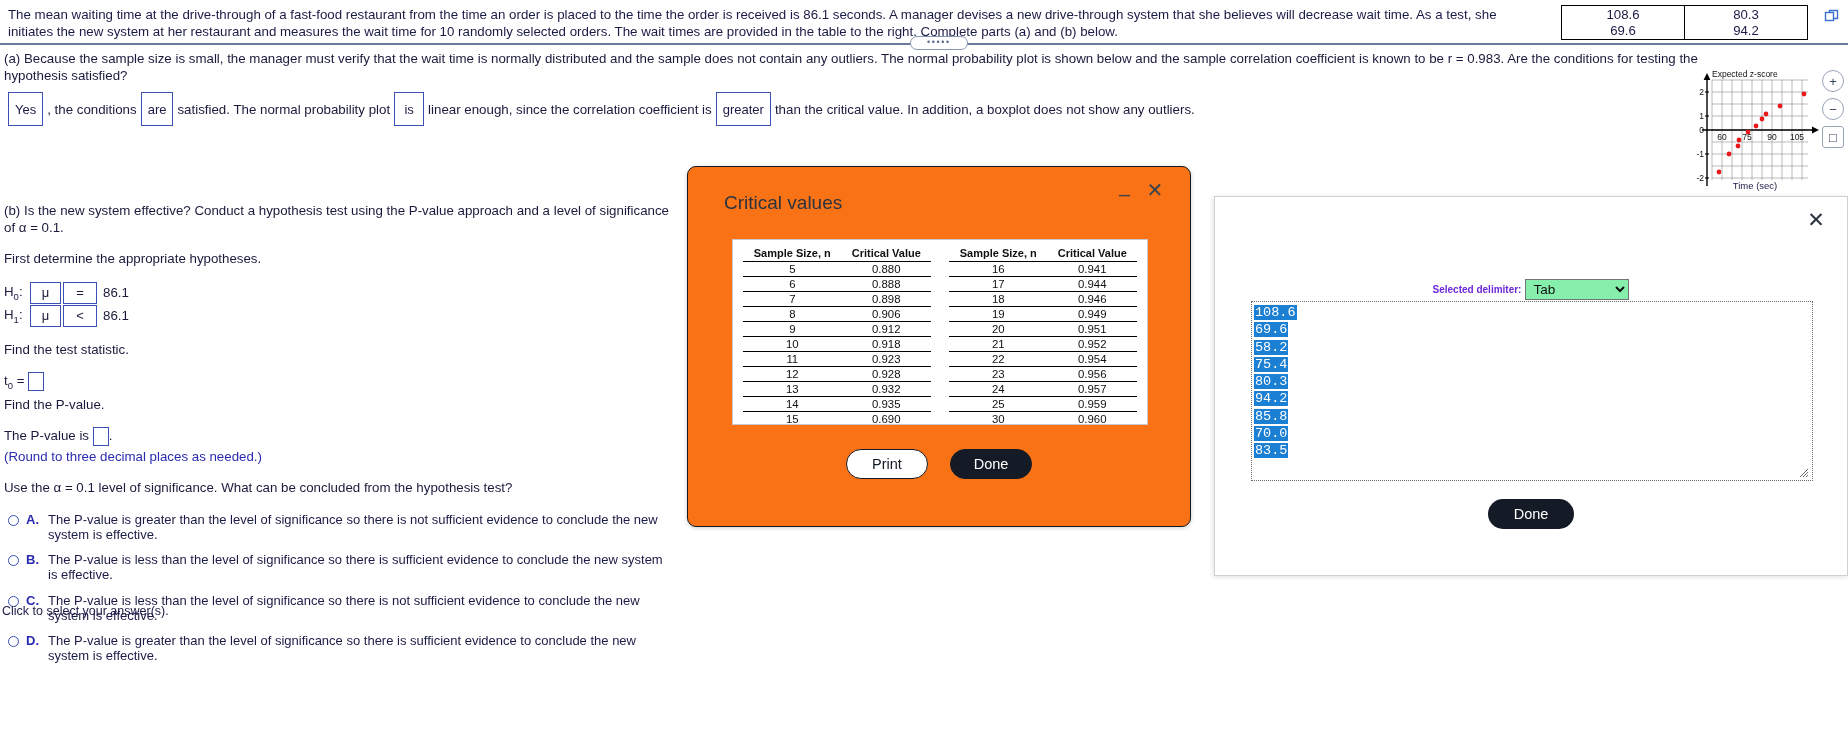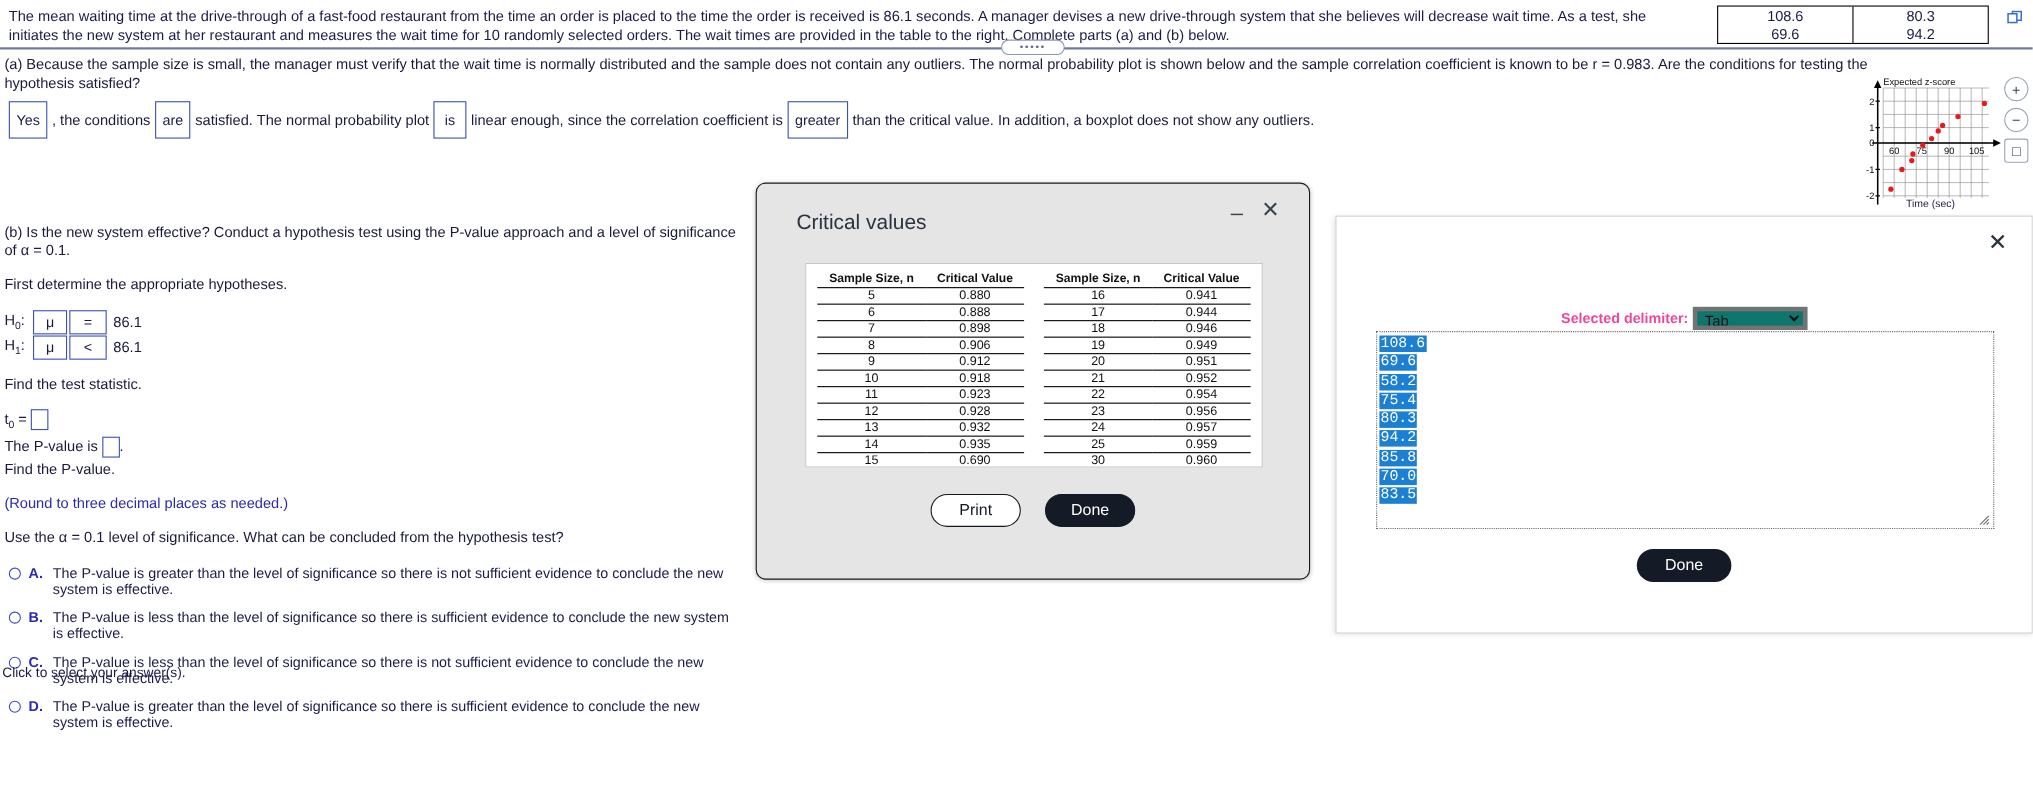--- a/index.html
+++ b/index.html
@@ -138,21 +138,21 @@
 
   #footer-hint {
     position: absolute; left: 2px; top: 604px;
     font-size: 12.5px; color: #1b1b47;
   }
 
   
   #critical-values-dialog {
     position: absolute; left: 687px; top: 166px;
     width: 504px; height: 361px;
-    background: #e5e5e5;
+    background: #f97316;
     border: 1.8px solid #141a22;
     border-radius: 9px;
     box-shadow: 0 1px 4px rgba(0,0,0,.2);
   }
   #cv-title {
     position: absolute; left: 36px; top: 25px;
     font-size: 19px; color: #2b3340;
   }
   #cv-minimize {
     position: absolute; right: 57px; top: 18px;
@@ -213,24 +213,24 @@
     font-size: 21px; color: #2b3340;
   }
   #pd-instruction {
     position: absolute; left: 0; right: 0; top: 62px;
     text-align: center; font-size: 14.5px; color: #2b3340;
   }
   #pd-delim-row {
     position: absolute; left: 0; right: 0; top: 82px;
     display: flex; align-items: center; justify-content: center; gap: 4px;
   }
-  #pd-delim-label { font-size: 13px; font-weight: bold; color: #ec4899; }
+  #pd-delim-label { font-size: 10px; font-weight: bold; color: #6d28d9; }
   #pd-delim-select {
     width: 104px; height: 21px;
-    border: 4px solid #737373; background: #0f766e;
+    border: 1px solid #737373; background: #86efac;
     font-size: 13.5px; color: #111;
     font-family: "Liberation Sans", sans-serif;
     padding-left: 3px;
   }
   #pd-textarea {
     position: absolute; left: 36px; top: 104px;
     width: 562px; height: 180px;
     border: 1.2px dotted #6b6b6b;
     background: #fff;
     padding: 2px 0 0 2px;
@@ -392,26 +392,26 @@
   </div>
 
   <p>Find the test statistic.</p>
 
   <p style="margin-bottom:2px;">
     <span>t<sub style="font-size:9.5px">0</sub></span>
     <span>=</span>
     <span class="blankbox"></span>
   </p>
 
+  <p>Find the P-value.</p>
+
   <p style="margin-bottom:2px;">
     <span>The P-value is</span>
     <span class="blankbox"></span><span>.</span>
   </p>
-
-  <p>Find the P-value.</p>
   <p class="note">(Round to three decimal places as needed.)</p>
 
   <p>Use the α = 0.1 level of significance. What can be concluded from the hypothesis test?</p>
 
   <div id="choices">
     <div class="choice-row">
       <span class="radio"></span>
       <span class="choice-letter">A.</span>
       <span class="choice-text">The P-value is greater than the level of significance so there is not sufficient evidence to conclude the new system is effective.</span>
     </div>

